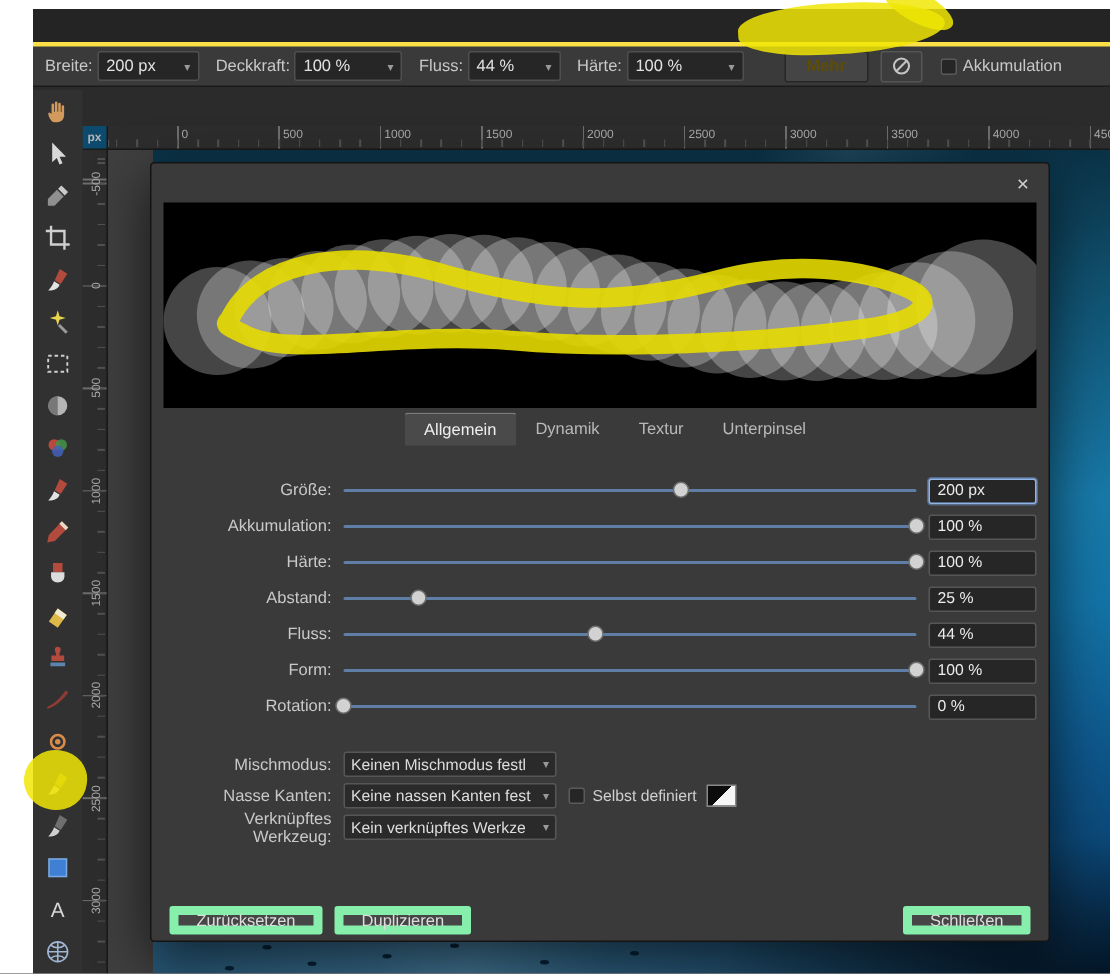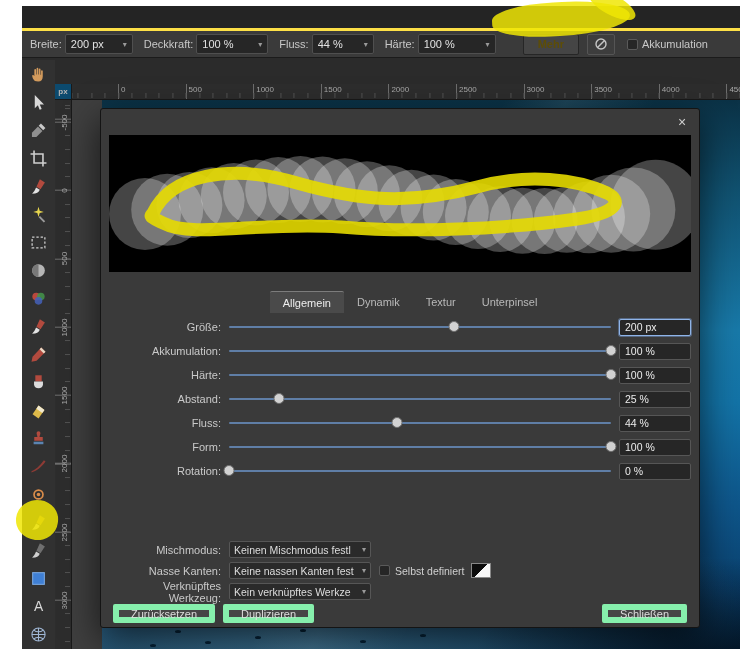--- a/index.html
+++ b/index.html
@@ -75,36 +75,36 @@
 
   
   .dialog { position:absolute; left:78px; top:102px; width:600px; height:520px; background:#3a3a3a;
             border:1px solid #141414; border-radius:3px; box-shadow:0 12px 36px rgba(0,0,0,.65); z-index:10; }
   .dlg-title { position:absolute; top:0; left:0; right:0; height:26px; display:flex; align-items:center;
                justify-content:center; color:#e3e3e3; font-size:12px; }
   .dlg-close { position:absolute; top:4px; right:8px; width:18px; height:18px; color:#cfcfcf;
                font-size:14px; display:flex; align-items:center; justify-content:center; }
   .preview { position:absolute; left:8px; top:26px; width:582px; height:137px; background:#000; }
 
-  .tabs { position:absolute; top:182px; left:0; right:0; height:22px; display:flex; justify-content:center;padding-left:20px; }
+  .tabs { position:absolute; top:166px; left:0; right:0; height:22px; display:flex; justify-content:center;padding-left:20px; }
   .tab { padding:0 13px; display:flex; align-items:center; font-size:11px; color:#b9b9b9; }
   .tab.active { background:#4a4a4a; color:#eeeeee; border-top:1px solid #7c7c7c; border-radius:2px 2px 0 0; }
 
   .sliders { position:absolute; top:206px; left:8px; right:8px; }
   .srow { display:flex; align-items:center; height:24px; }
   .lbl { width:120px; text-align:right; font-size:11px; color:#c9c9c9; padding-right:8px; flex:none; }
   .swrap { flex:1; position:relative; height:24px; }
   .track { position:absolute; left:0; right:0; top:11px; height:2px; background:#5f7ea6; border-radius:1px; }
   .handle { position:absolute; top:6px; width:11px; height:11px; border-radius:50%; background:#d2d2d2;
             border:1px solid #6e6e6e; transform:translateX(-50%); }
   .val { width:72px; height:17px; margin-left:8px; background:#262626; border:1px solid #565656;
          border-radius:2px; color:#ececec; font-size:10.5px; padding:0 5px; font-family:inherit; flex:none; }
   .val.focused { border-color:#8fb4e8; box-shadow:0 0 0 1px rgba(125,165,225,.45); }
 
-  .ddrows { position:absolute; top:390px; left:8px; right:8px;margin-top:40px; }
+  .ddrows { position:absolute; top:390px; left:8px; right:8px; }
   .ddrow { display:flex; align-items:center; height:21px; }
   .dd { width:142px; height:17px; background:#2a2a2a; border:1px solid #565656; border-radius:2px;
         display:flex; align-items:center; justify-content:space-between; padding:0 4px; color:#dddddd;
         font-size:10.5px; white-space:nowrap; overflow:hidden; flex:none; }
   .dd .txt { overflow:hidden; }
   .cb2 { width:11px; height:11px; background:#262626; border:1px solid #5a5a5a; border-radius:2px;
          margin-left:8px; flex:none; }
   .cb2-lbl { font-size:10.5px; color:#cfcfcf; margin:0 7px 0 5px; white-space:nowrap; }
   .swatch { width:20px; height:15px; border:1px solid #888;
             background:linear-gradient(135deg,#0c0c0c 50%,#f7f7f7 50%); flex:none; }

